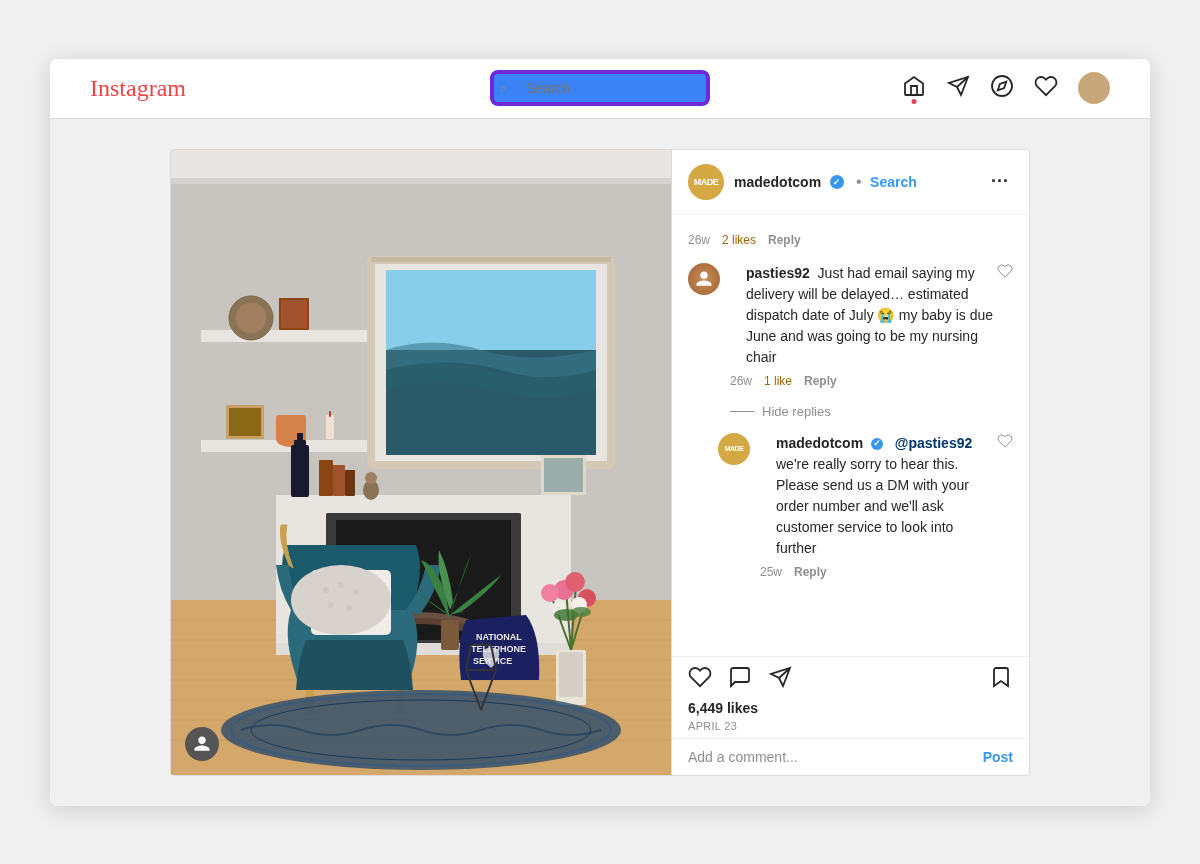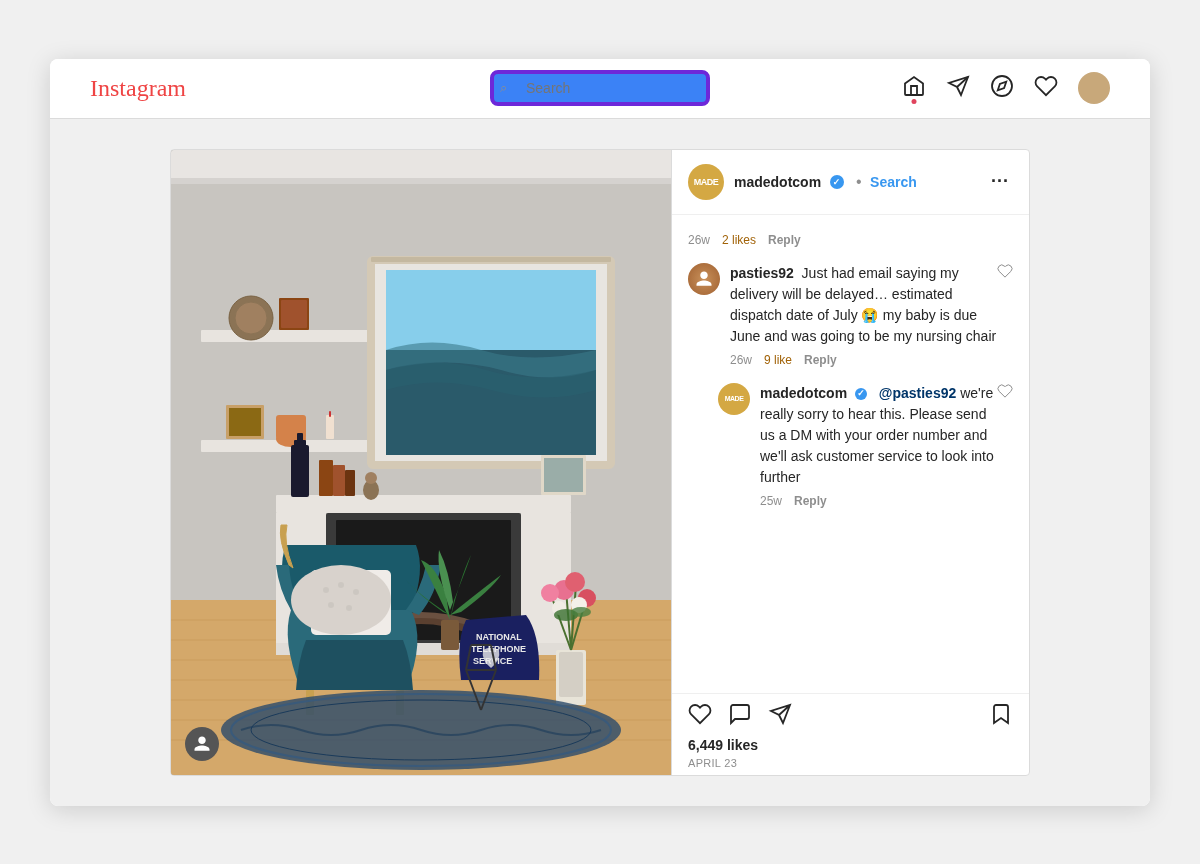--- a/index.html
+++ b/index.html
@@ -245,20 +245,21 @@
       margin-right: 10px;
       background: #bbb;
     }
     .comment-content {
       flex: 1;
     }
     .comment-text {
       font-size: 14px;
       color: #262626;
       line-height: 1.5;
+      margin-left: 16px;
     }
     .comment-username {
       font-weight: 600;
     }
     .comment-mention {
       color: #003569;
       font-weight: 600;
       text-align: center;
     }
     .comment-meta {
@@ -613,31 +614,35 @@
                   <path d="M12 12c2.7 0 5-2.3 5-5s-2.3-5-5-5-5 2.3-5 5 2.3 5 5 5zm0 2c-3.3 0-10 1.7-10 5v2h20v-2c0-3.3-6.7-5-10-5z"></path>
                 </svg>
             </div>
             <div class="comment-content">
               <div class="comment-text">
                 <span class="comment-username">pasties92</span>
                 &nbsp;Just had email saying my delivery will be delayed… estimated dispatch date of July 😭 my baby is due June and was going to be my nursing chair
               </div>
               <div class="comment-meta">
                 <span class="comment-time">26w</span>
-                <span class="comment-likes">9 like</span>
+                <span class="comment-likes">1 like</span>
                 <span class="comment-reply">Reply</span>
               </div>
             </div>
             <div class="comment-like-btn">
               <svg viewBox="0 0 24 24" fill="none" stroke="#8e8e8e" stroke-width="1.5">
                 <path d="M20.84 4.61a5.5 5.5 0 00-7.78 0L12 5.67l-1.06-1.06a5.5 5.5 0 00-7.78 7.78l1.06 1.06L12 21.23l7.78-7.78 1.06-1.06a5.5 5.5 0 000-7.78z"></path>
               </svg>
             </div>
           </div>
 
+          <div class="hide-replies-row">
+            <div class="hide-replies-line"></div>
+            <span class="hide-replies-text">Hide replies</span>
+          </div>
 
           <div class="comment-row" style="margin-left: 30px;">
             <div class="comment-avatar" style="background: #d4a843; border-radius:50%; display:flex; align-items:center; justify-content:center; width:32px; height:32px; flex-shrink:0; margin-right:10px;">
               <span style="font-size:7px;font-weight:900;color:#fff;letter-spacing:-0.5px;">MADE</span>
             </div>
             <div class="comment-content">
               <div class="comment-text">
                 <span class="comment-username">madedotcom</span>
                 <span class="verified-badge" style="width:12px;height:12px;font-size:7px;"></span>
                 &nbsp;<span class="comment-mention">@pasties92</span> we're really sorry to hear this. Please send us a DM with your order number and we'll ask customer service to look into further
@@ -676,17 +681,21 @@
             <button class="action-icon-btn bookmark-btn">
               <svg viewBox="0 0 24 24" fill="none" stroke="currentColor" stroke-width="1.8">
                 <path d="M19 21l-7-5-7 5V5a2 2 0 012-2h10a2 2 0 012 2z"></path>
               </svg>
             </button>
           </div>
           <div class="likes-count">6,449 likes</div>
           <div class="post-date">April 23</div>
         </div>
 
+        <div class="add-comment-row">
+          <input class="comment-input" type="text" placeholder="Add a comment..." style="">
+          <button class="post-btn">Post</button>
+        </div>
 
       </div>
     </div>
   </div>
 </div>
 
 </body></html>

